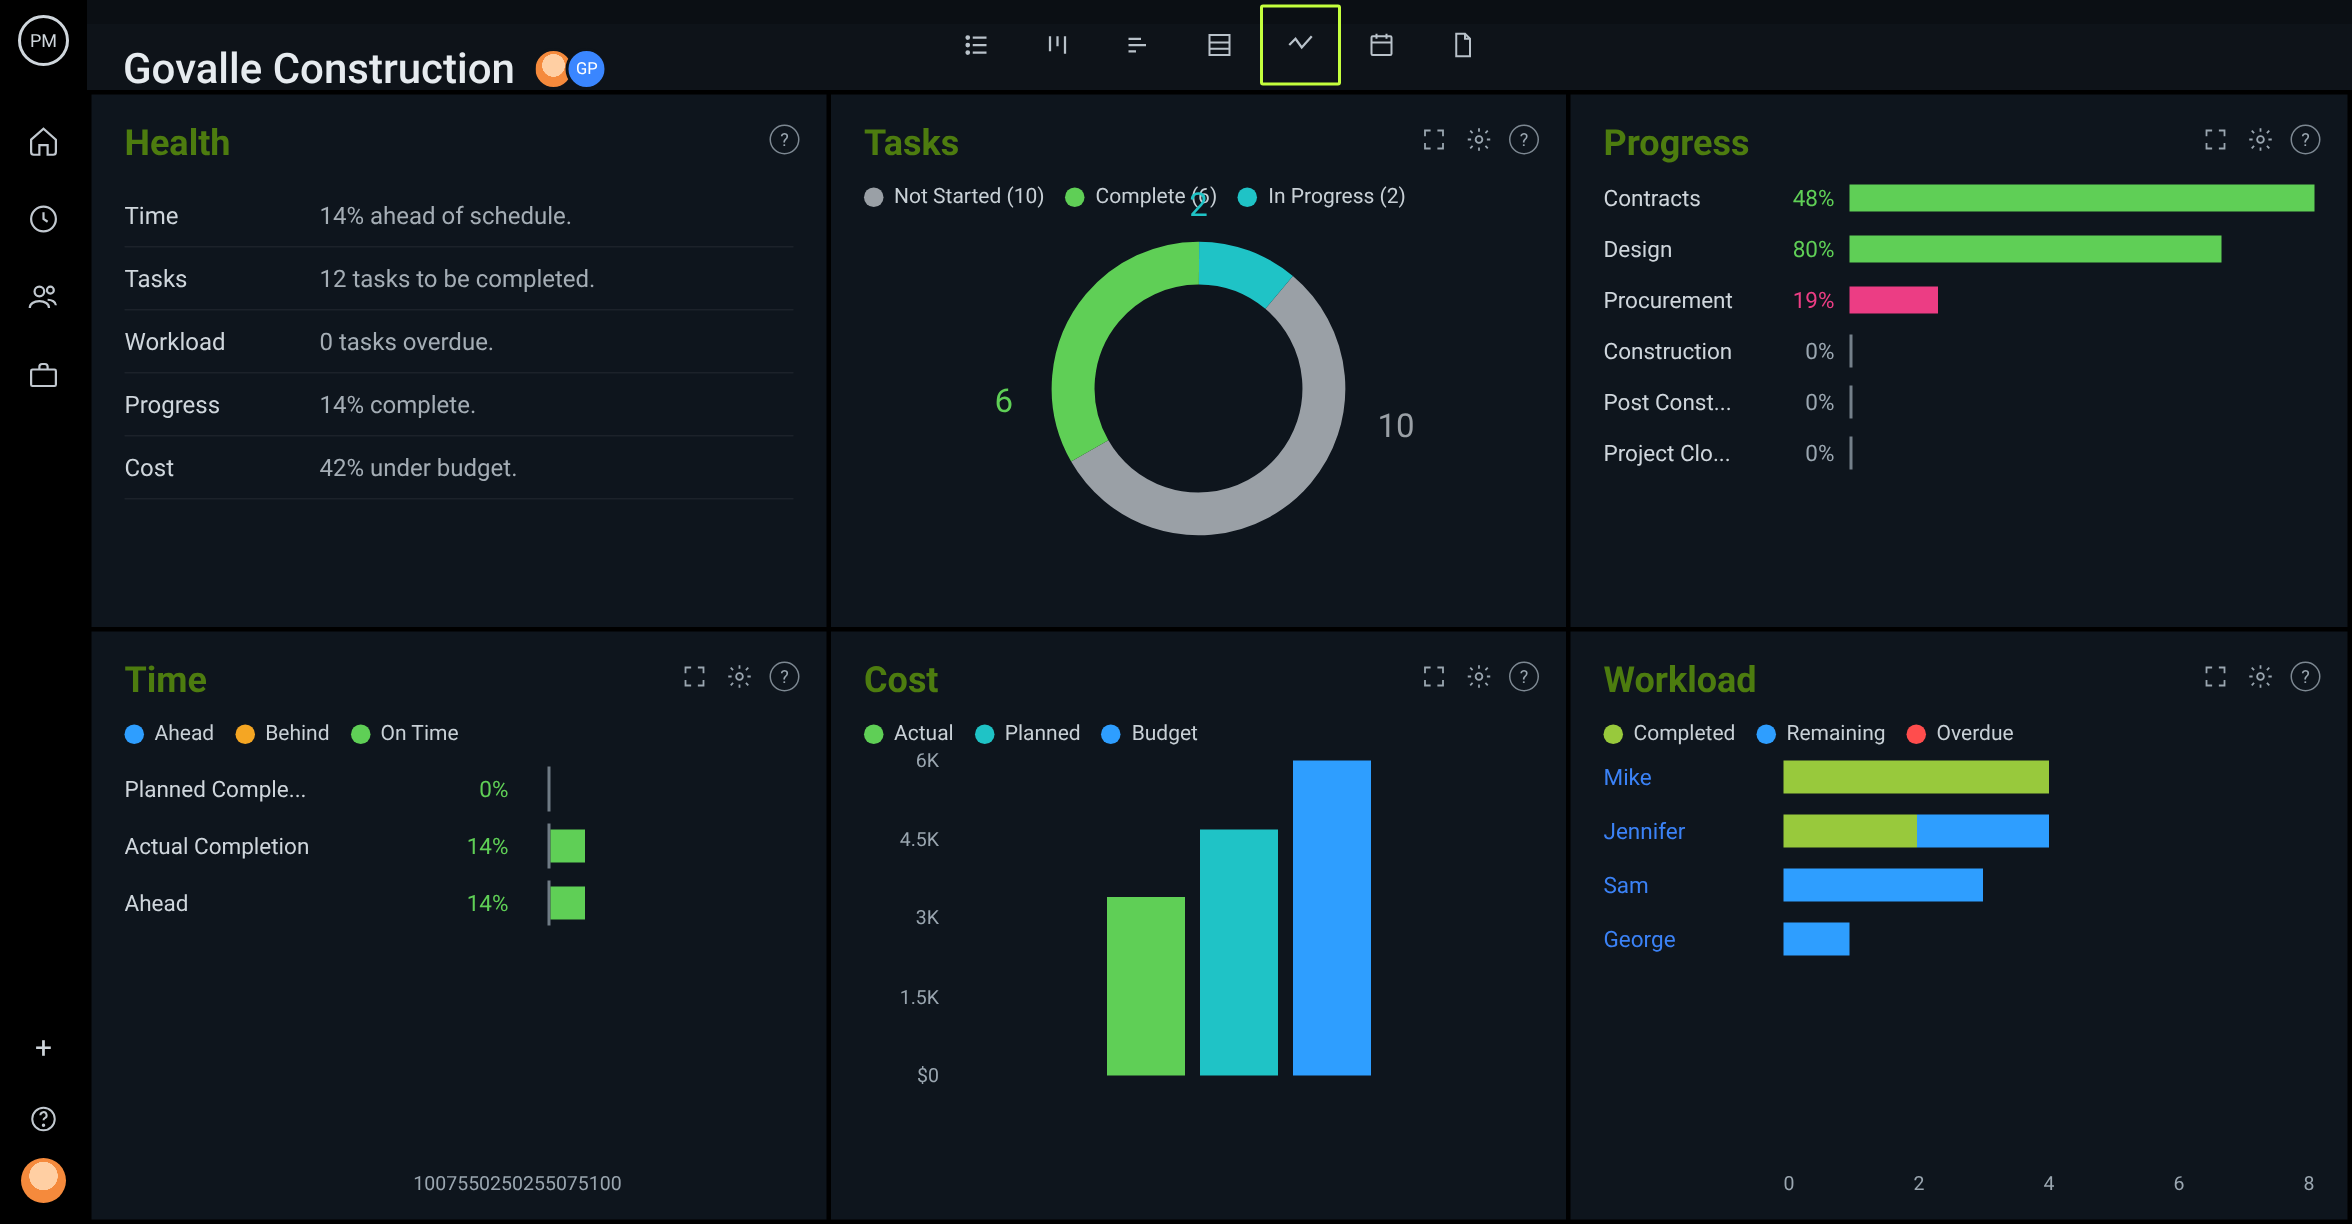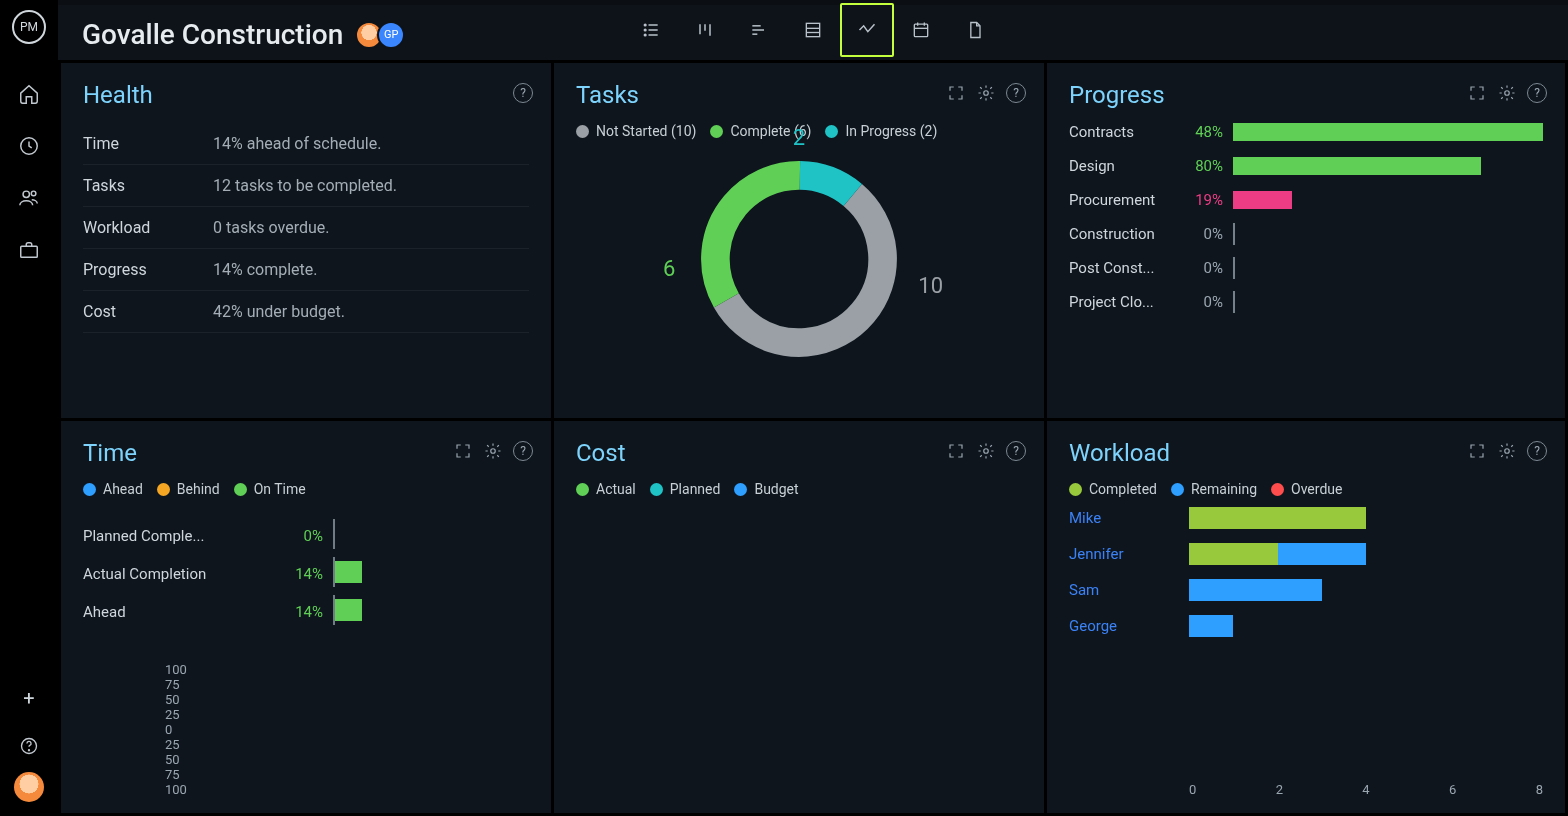--- a/index.html
+++ b/index.html
@@ -24,21 +24,21 @@
     display:flex;align-items:center;justify-content:center;font-size:12px;color:#cfd6dc;margin-bottom:24px;}
   .rail .ricon { width:24px;height:24px;margin:14px 0; color:#c1c8cf; cursor:pointer; display:flex;align-items:center;justify-content:center;}
   .rail .spacer { flex:1; }
   .rail .avatar-small { width:30px;height:30px;border-radius:50%;
     background: radial-gradient(circle at 50% 40%, #ffcfa3 0 40%, #f58a3c 41% 100%);
     margin-bottom:14px;}
   .rail .plus, .rail .help { color:#cfd6dc; font-size:20px; margin:10px 0; cursor:pointer;}
 
   
   .topbar {
-    position:absolute; left:58px; top:5px; right:0; height:60px;
+    position:absolute; left:58px; top:16px; right:0; height:60px;
     display:flex; align-items:center; padding:0 24px;
     background:#0e1319;
     border-bottom:1px solid #000;
   }
   .topbar h1 { font-size:28px; font-weight:500; color:#e6ebef; }
   .avatars { display:flex; margin-left:18px; }
   .av { width:28px;height:28px;border-radius:50%; margin-left:-6px; border:2px solid #0e1319;
     display:flex;align-items:center;justify-content:center;font-size:11px;color:#fff;}
   .av.a1{ background: radial-gradient(circle at 50% 40%, #ffcfa3 0 40%, #f58a3c 41% 100%);}
   .av.a2{ background:#3a86ff;}
@@ -57,21 +57,21 @@
     gap:3px;
     padding:3px 3px 3px 3px;
     background:#000;
   }
   .panel {
     background:#0e151d;
     padding:18px 22px;
     position:relative;
     overflow:hidden;
   }
-  .panel h2 { font-size:24px; color:#7dd3fc; font-weight:400; margin-bottom:14px;}
+  .panel h2 { font-size:24px; color:#4d7c0f; font-weight:700; margin-bottom:14px;}
   .panel .tools { position:absolute; top:20px; right:18px; display:flex; gap:10px; align-items:center;}
   .tool { width:20px;height:20px; color:#9aa6b0; cursor:pointer; display:flex;align-items:center;justify-content:center;}
   .helpcircle { width:20px;height:20px;border:1px solid #7d8892;border-radius:50%;
     display:flex;align-items:center;justify-content:center;font-size:12px;color:#9aa6b0;cursor:pointer;}
 
   
   .healthrows { margin-top:4px; }
   .hr { display:flex; padding:11px 0; border-bottom:1px solid rgba(255,255,255,0.06); font-size:16px;}
   .hr .lab { width:130px; color:#cfd6dc;}
   .hr .val { color:#a4adb5;}
@@ -96,28 +96,28 @@
   .prow{ display:flex; align-items:center; gap:10px; font-size:15px;}
   .prow .pl{ width:98px; color:#cfd6dc; white-space:nowrap; overflow:hidden; text-overflow:ellipsis;}
   .prow .pv{ width:46px; text-align:right;}
   .prow .bar{ flex:1; height:18px; position:relative;}
   .prow .fill{ position:absolute;left:0;top:0;bottom:0;}
   .prow .tick{ position:absolute;left:0;top:-2px;bottom:-2px;width:2px;background:#74808a;}
   .pv.green{color:#5fcf56;} .pv.grey{color:#9aa6b0;} .pv.pink{color:#ec3d84;}
 
   
   .timebars{ margin-top:4px; }
-  .trow{ display:flex; align-items:flex-end; height:38px; font-size:15px;}
+  .trow{ display:flex; align-items:center; height:38px; font-size:15px;gap:16px;}
   .trow .tl{ width:180px; color:#cfd6dc; white-space:nowrap; overflow:hidden; text-overflow:ellipsis;}
   .trow .tv{ width:60px; text-align:right; color:#5fcf56; margin-right:10px;}
   .trow .tb{ flex:1; position:relative; height:22px;}
   .trow .tb .cline{ position:absolute; left:0; top:-4px;bottom:-4px;width:2px;background:#6f7b85;}
   .trow .tb .tf{ position:absolute; left:2px; top:0;bottom:0; background:#5fcf56;}
-  .timeaxis{ display:flex; justify-content:flex-start; font-size:13px;color:#9aa6b0;
-    margin-top:12px; padding:0 4px 0 4px;flex-direction:column;}
+  .timeaxis{ display:flex; justify-content:center; font-size:13px;color:#9aa6b0;
+    margin-top:12px; padding:0 4px 0 4px;}
   .timeaxis.absx{ position:absolute; bottom:16px; left:100px; right:22px;}
 
   
   .costchart{ position:relative; height:230px; margin-top:8px;}
   .costchart .yl{ position:absolute; left:0; width:50px; text-align:right; font-size:13px; color:#9aa6b0;}
   .costchart .bars{ position:absolute; left:64px; right:10px; top:0; bottom:20px;
     display:flex; align-items:flex-end; justify-content:center; gap:10px;}
   .costchart .cbar{ width:52px;}
   .cb-green{background:#5fcf56;} .cb-teal{background:#1fc3c6;} .cb-blue{background:#2e9eff;}
 
@@ -460,20 +460,34 @@
         </span>
         <span class="item">
           <span class="dot c-teal"></span>
           <span>Planned</span>
         </span>
         <span class="item">
           <span class="dot c-blue"></span>
           <span>Budget</span>
         </span>
       </div>
+    <div class="costchart">
+      <div id="cost-yticks">
+          <div class="yl" style="top: -7px;">6K</div>
+          <div class="yl" style="top: 45.5px;">4.5K</div>
+          <div class="yl" style="top: 98px;">3K</div>
+          <div class="yl" style="top: 150.5px;">1.5K</div>
+          <div class="yl" style="top: 203px;">$0</div>
+        </div>
+      <div class="bars" id="cost-bars">
+          <div class="cbar cb-green" style="height: 119px;"></div>
+          <div class="cbar cb-teal" style="height: 164.5px;"></div>
+          <div class="cbar cb-blue" style="height: 210px;"></div>
+        </div>
+    </div>
   </div>
 
   <div class="panel">
     <h2>Workload</h2>
     <div class="tools">
       <div class="tool">
           <svg width="18" height="18" viewBox="0 0 24 24" fill="none" stroke="currentColor" stroke-width="1.6">
             <path d="M4 9V4h5M20 15v5h-5M15 4h5v5M9 20H4v-5"></path>
           </svg>
         </div>

